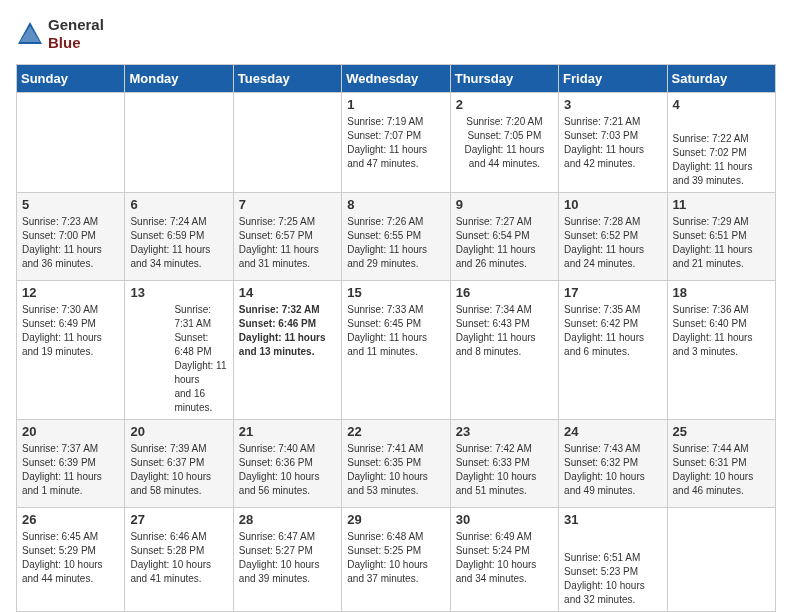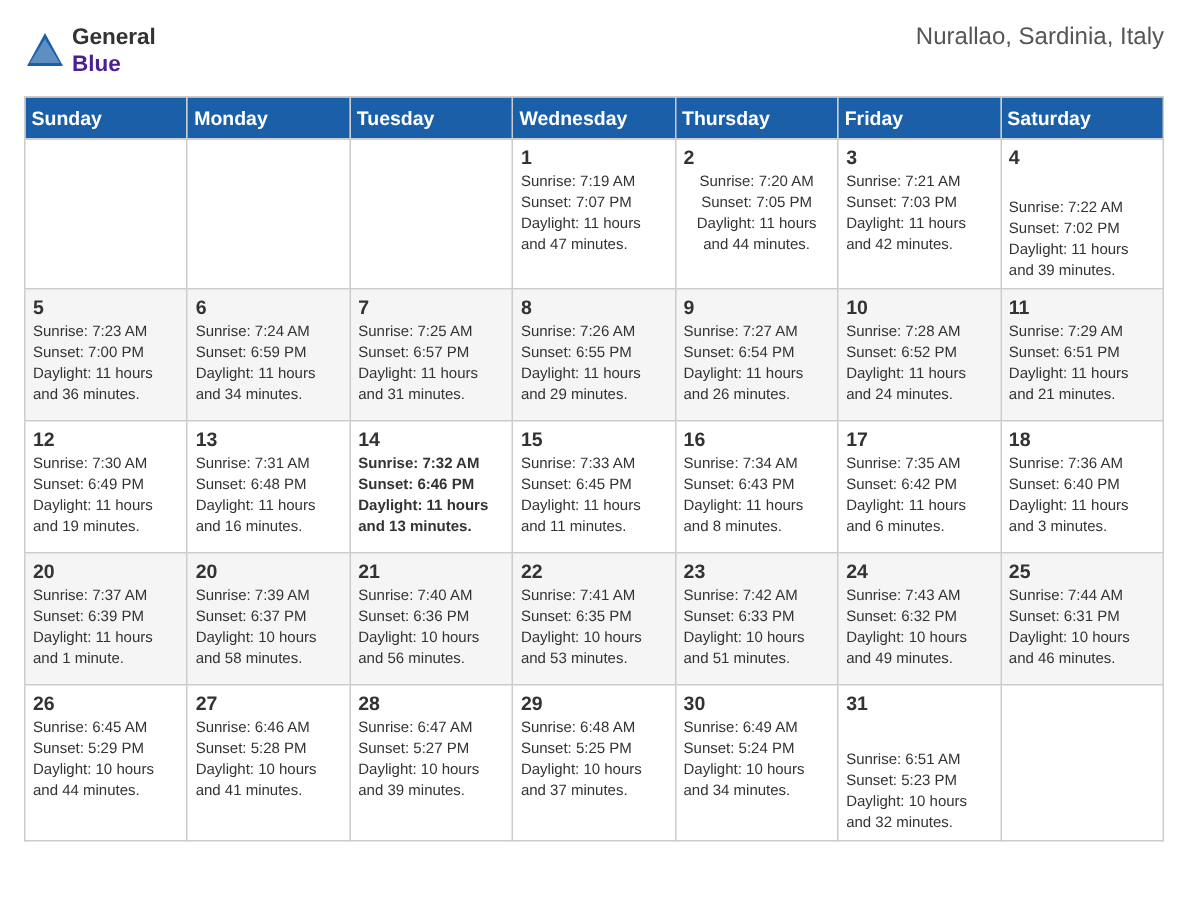--- a/index.html
+++ b/index.html
@@ -27,21 +27,21 @@
       line-height: 1.2;
     }
     .logo-general {
       font-size: 15px;
       font-weight: bold;
       color: #333;
     }
     .logo-blue {
       font-size: 15px;
       font-weight: bold;
-      color: #4c1d95;
+      color: #7f1d1d;
     }
     .logo-icon {
       width: 28px;
       height: 28px;
     }
     .title-section {
       text-align: right;
     }
     .month-title {
       font-size: 32px;
@@ -102,21 +102,20 @@
     <svg class="logo-icon" viewBox="0 0 28 28">
       <polygon points="14,2 26,24 2,24" fill="#1a5fa8"></polygon>
       <polygon points="14,6 24,22 4,22" fill="#fff" opacity="0.3"></polygon>
     </svg>
     <div class="logo-text">
       <span class="logo-general">General</span>
       <span class="logo-blue">Blue</span>
     </div>
   </div>
   <div class="title-section">
-    <div class="location-title">Nurallao, Sardinia, Italy</div>
   </div>
 </div>
 
 <table class="calendar">
   <thead>
     <tr>
     <th>Sunday</th>
         <th>Monday</th>
         <th>Tuesday</th>
         <th>Wednesday</th>
@@ -213,21 +212,21 @@
       <tr>
         <td>
           <span class="day-number">12</span>
           <div class="day-info" style="white-space: pre-line;">Sunrise: 7:30 AM
 Sunset: 6:49 PM
 Daylight: 11 hours
 and 19 minutes.</div>
         </td>
         <td>
           <span class="day-number">13</span>
-          <div class="day-info" style="white-space: pre-line;">Sunrise: 7:31 AM
+          <div class="day-info" style="white-space: pre-line; margin-left: 44px;">Sunrise: 7:31 AM
 Sunset: 6:48 PM
 Daylight: 11 hours
 and 16 minutes.</div>
         </td>
         <td>
           <span class="day-number">14</span>
           <div class="day-info" style="white-space: pre-line; font-weight: bold;">Sunrise: 7:32 AM
 Sunset: 6:46 PM
 Daylight: 11 hours
 and 13 minutes.</div>

